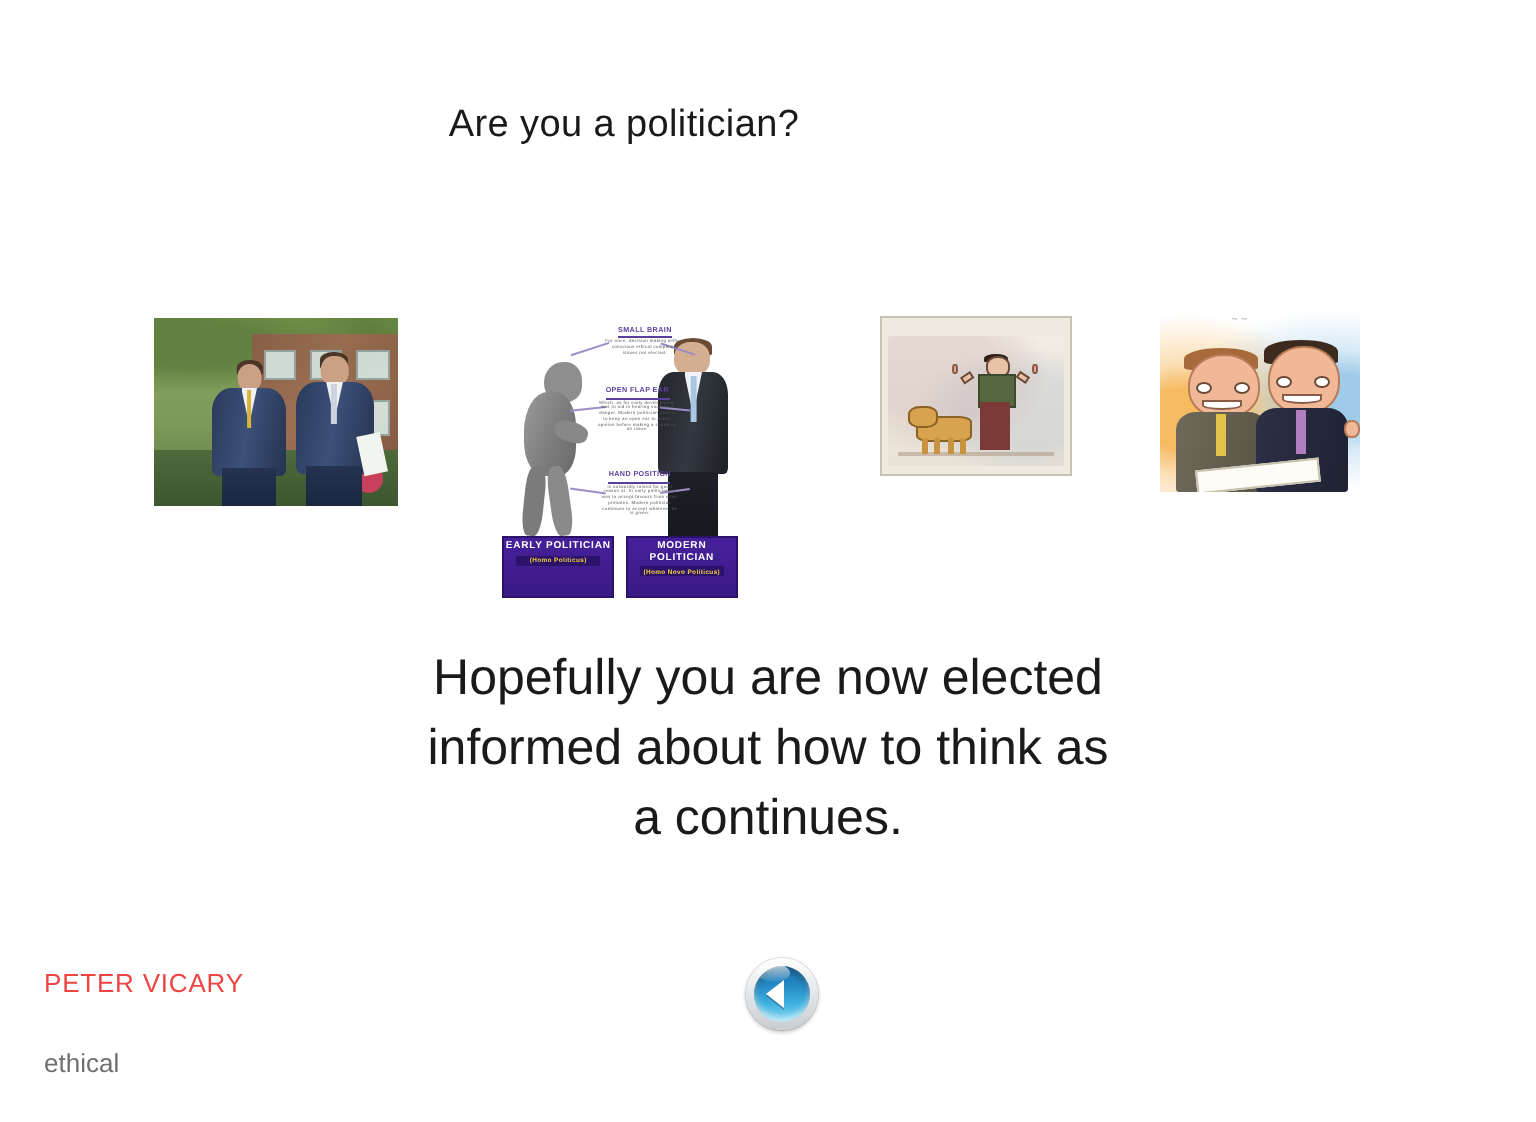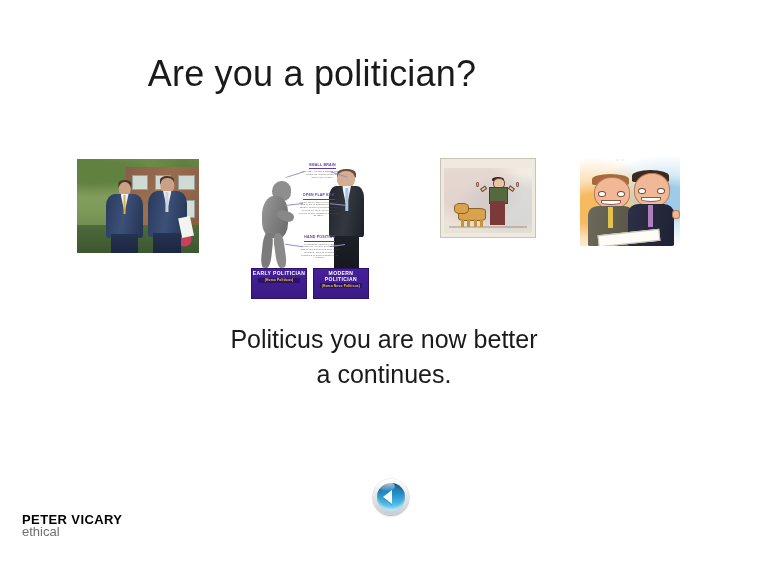--- a/index.html
+++ b/index.html
@@ -24,21 +24,21 @@
     background: #ffffff;
   }
 
   
   .slide-title {
     position: absolute;
     top: 52px;
     left: 0;
     width: 624px;
     text-align: center;
-    font-size: 36px;
+    font-size: 19px;
     font-weight: 400;
     color: #1a1a1a;
     letter-spacing: 0.2px;
     line-height: 1.2;
   }
 
   
   .image-strip {
     position: absolute;
     top: 148px;
@@ -510,25 +510,25 @@
     line-height: 35px;
     color: #1a1a1a;
     font-weight: 400;
   }
   .body-text .line { display: block; }
 
   
   .footer-author {
     position: absolute;
     left: 22px;
-    top: 512px;
+    top: 484px;
     font-size: 13px;
-    font-weight: 700;
+    font-weight: 400;
     letter-spacing: .4px;
-    color: #000000;
+    color: #ef4444;
   }
   .footer-subject {
     position: absolute;
     left: 22px;
     top: 524px;
     font-size: 13px;
     font-weight: 400;
     color: #6f6f6f;
   }
 
@@ -707,21 +707,22 @@
         <div class="suit"></div>
           <div class="tie"></div>
         <div class="p4-hand" id="p4-hand-wave"></div>
       </div>
       <div class="p4-paper"></div>
     </div>
 
   </div>
 
   <div class="body-text">
-    <span class="line">Politicus you are now better</span>
+    <span class="line">Hopefully you are now elected</span>
+    <span class="line">informed about how to think as</span>
     <span class="line">a continues.</span>
   </div>
 
   <div class="footer-author">PETER VICARY</div>
   <div class="footer-subject">ethical</div>
 
   <div class="nav-back" title="Back">
     <div class="orb"></div>
     <div class="gloss"></div>
     <div class="arrow"></div>

